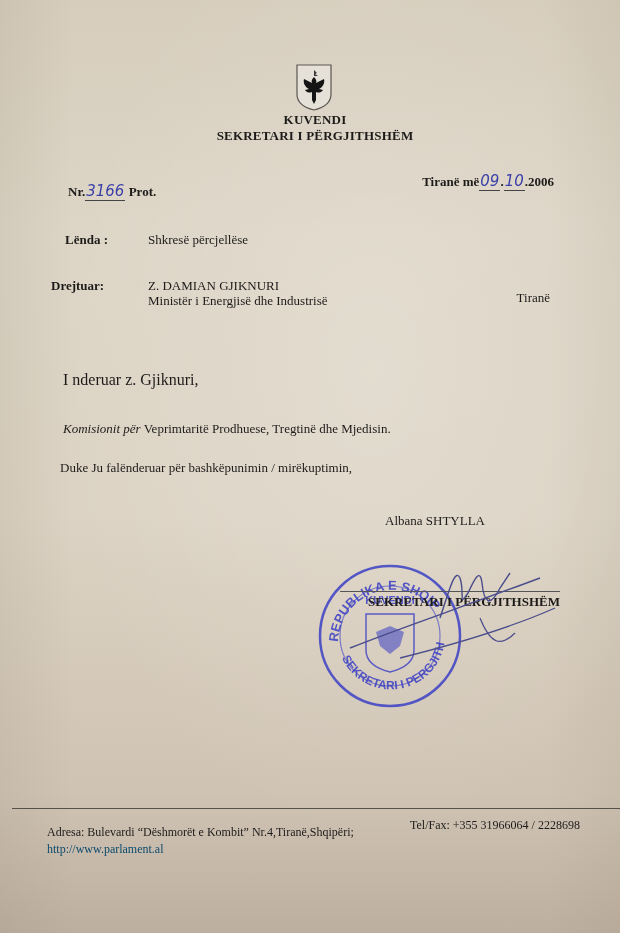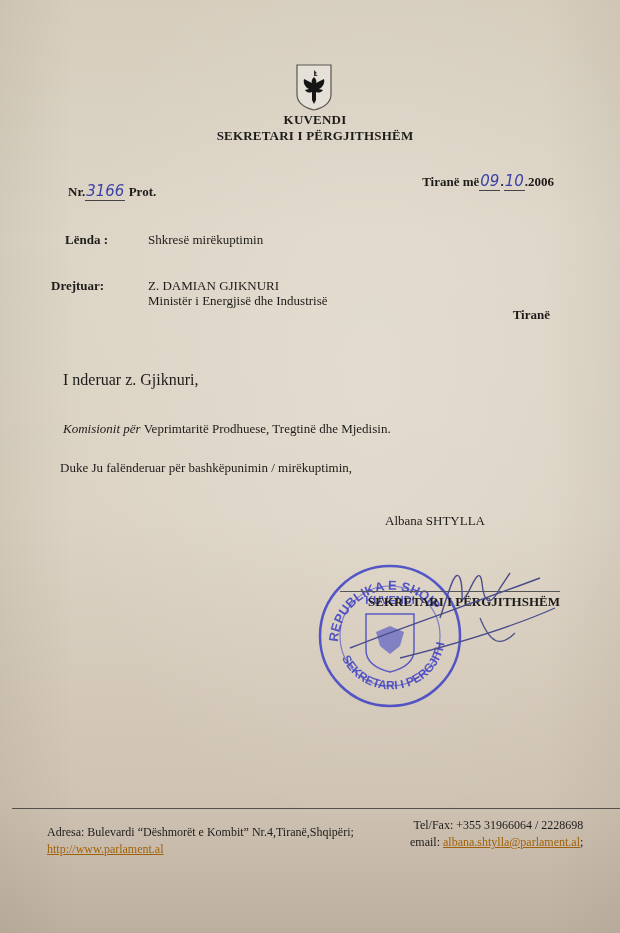--- a/index.html
+++ b/index.html
@@ -18,33 +18,33 @@
   .emblem { left: 294px; top: 62px; width: 40px; height: 50px; }
   .header { left: 150px; top: 112px; width: 330px; text-align: center; font-weight: bold; font-size: 13px; line-height: 16px; letter-spacing: 0.2px; }
   .nr { left: 68px; top: 172px; font-weight: bold; font-size: 13px; margin-top: 10px; }
   .hand { font-family: "DejaVu Sans", sans-serif; font-style: italic; color: #3a3fa8; font-weight: normal; font-size: 15px; border-bottom: 1px solid #444; padding: 0 1px; }
   .date { right: 66px; top: 172px; font-weight: bold; font-size: 13px; }
   .label { font-weight: bold; font-size: 13px; }
   .lenda-l { left: 65px; top: 232px; }
   .lenda-v { left: 148px; top: 232px; font-size: 13px; }
   .drej-l { left: 51px; top: 278px; }
   .drej-v { left: 148px; top: 278px; font-size: 13px; line-height: 15px; }
-  .tirane-r { right: 70px; top: 307px; font-weight: bold; font-size: 13px; }
+  .tirane-r { right: 70px; top: 290px; font-weight: normal; font-size: 13px; }
   .salute { left: 63px; top: 371px; font-size: 16px; }
   .para { left: 63px; top: 403px; width: 500px; font-size: 13px; line-height: 17px; }
   .para em { font-style: italic; }
   .thanks { left: 60px; top: 460px; font-size: 13px; }
   .signame { left: 385px; top: 513px; font-weight: normal; font-size: 13px; }
   .sigtitle { left: 340px; top: 591px; width: 220px; font-weight: bold; font-size: 13px; border-top: 1px solid #555; padding-top: 2px; text-align: right; }
   .stamp { left: 316px; top: 562px; width: 148px; height: 148px; }
   .signature { left: 340px; top: 548px; width: 230px; height: 130px; }
   .rule { left: 12px; top: 808px; width: 608px; height: 0; border-top: 1.5px solid #55504a; }
   .footer-l { left: 47px; top: 824px; font-size: 12px; line-height: 17px; }
   .footer-r { left: 410px; top: 817px; font-size: 12px; line-height: 17px; text-align: right; }
-  a.link { color: #a16207; text-decoration: underline; }
+  a.link { color: #0c4a6e; }
 </style>
 </head>
 <body>
 
 <div class="shade"></div>
 
 <div class="abs emblem">
   <svg width="40" height="50" viewBox="0 0 40 50">
     <path d="M3 3 H37 V32 Q37 44 20 48 Q3 44 3 32 Z" fill="#e6e1d8" stroke="#5a5650" stroke-width="1.2"></path>
     <path d="M20 8 l3 3 -2 1 3 2 -4 0 z" fill="#333"></path>
@@ -60,21 +60,21 @@
 <div class="abs nr">
   <span>Nr.</span><span class="hand">3166</span>
   <span>Prot.</span>
 </div>
 
 <div class="abs date">
   <span>Tiranë më</span><span class="hand">09</span>.<span class="hand">10</span>.<span>2006</span>
 </div>
 
 <div class="abs label lenda-l">Lënda :</div>
-<div class="abs lenda-v">Shkresë mirëkuptimin</div>
+<div class="abs lenda-v">Shkresë përcjellëse</div>
 
 <div class="abs label drej-l">Drejtuar:</div>
 <div class="abs drej-v">
   <div>Z. DAMIAN GJIKNURI</div>
   <div>Ministër i Energjisë dhe Industrisë</div>
 </div>
 <div class="abs tirane-r">Tiranë</div>
 
 <div class="abs salute">I nderuar z. Gjiknuri,</div>
 <div class="abs para">
@@ -116,14 +116,13 @@
 </div>
 
 <div class="abs rule"></div>
 
 <div class="abs footer-l">
   <div>Adresa: Bulevardi “Dëshmorët e Kombit” Nr.4,Tiranë,Shqipëri;</div>
   <a class="link">http://www.parlament.al</a>
 </div>
 <div class="abs footer-r">
   <div>Tel/Fax: +355 31966064 / 2228698</div>
-  <div><span>email: </span><a class="link">albana.shtylla@parlament.al</a><span>;</span></div>
 </div>
 
 </body></html>

